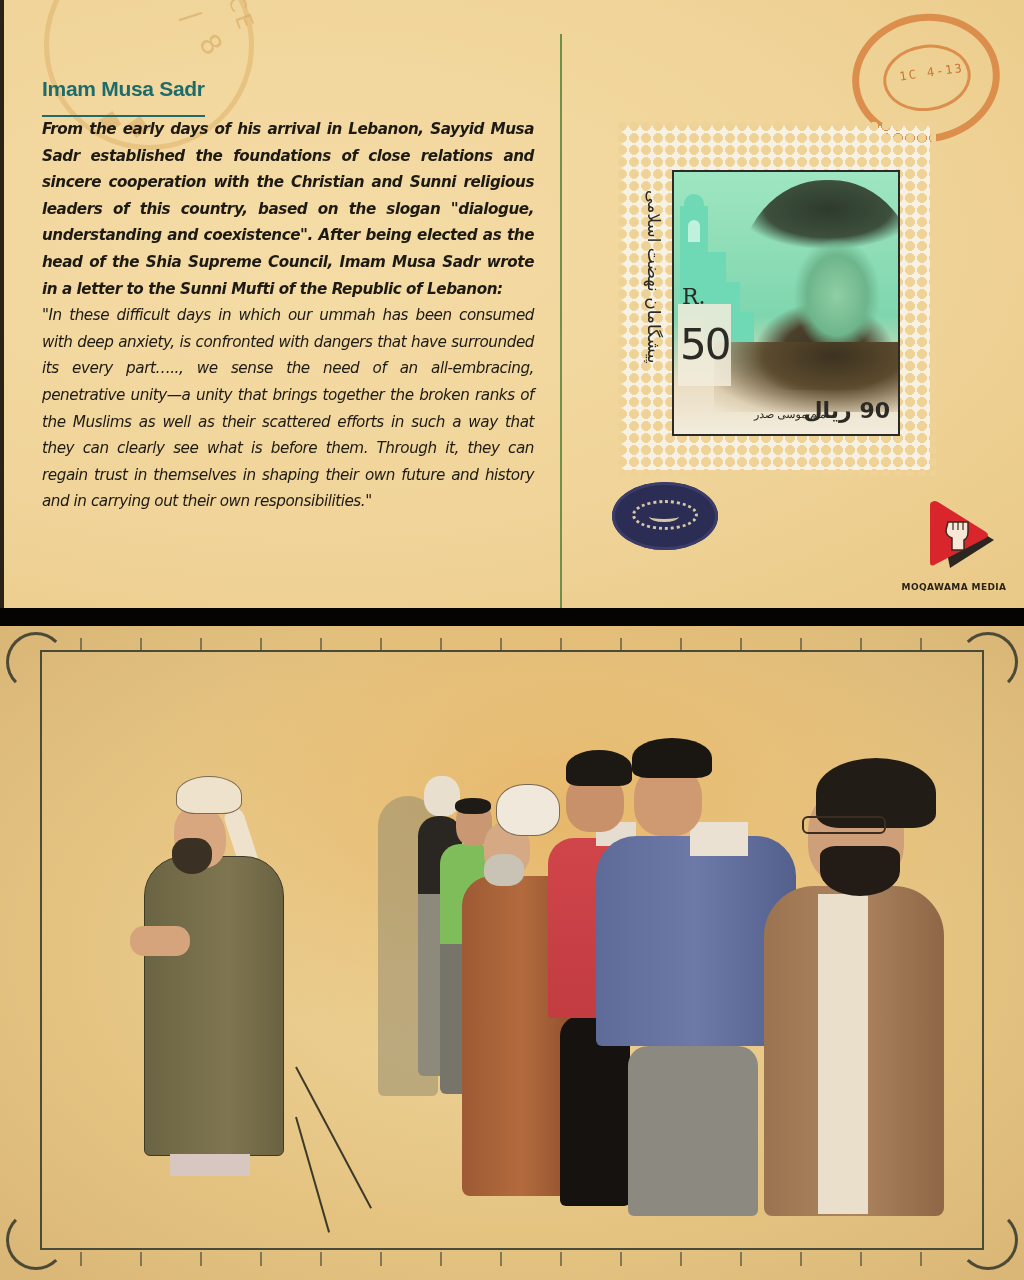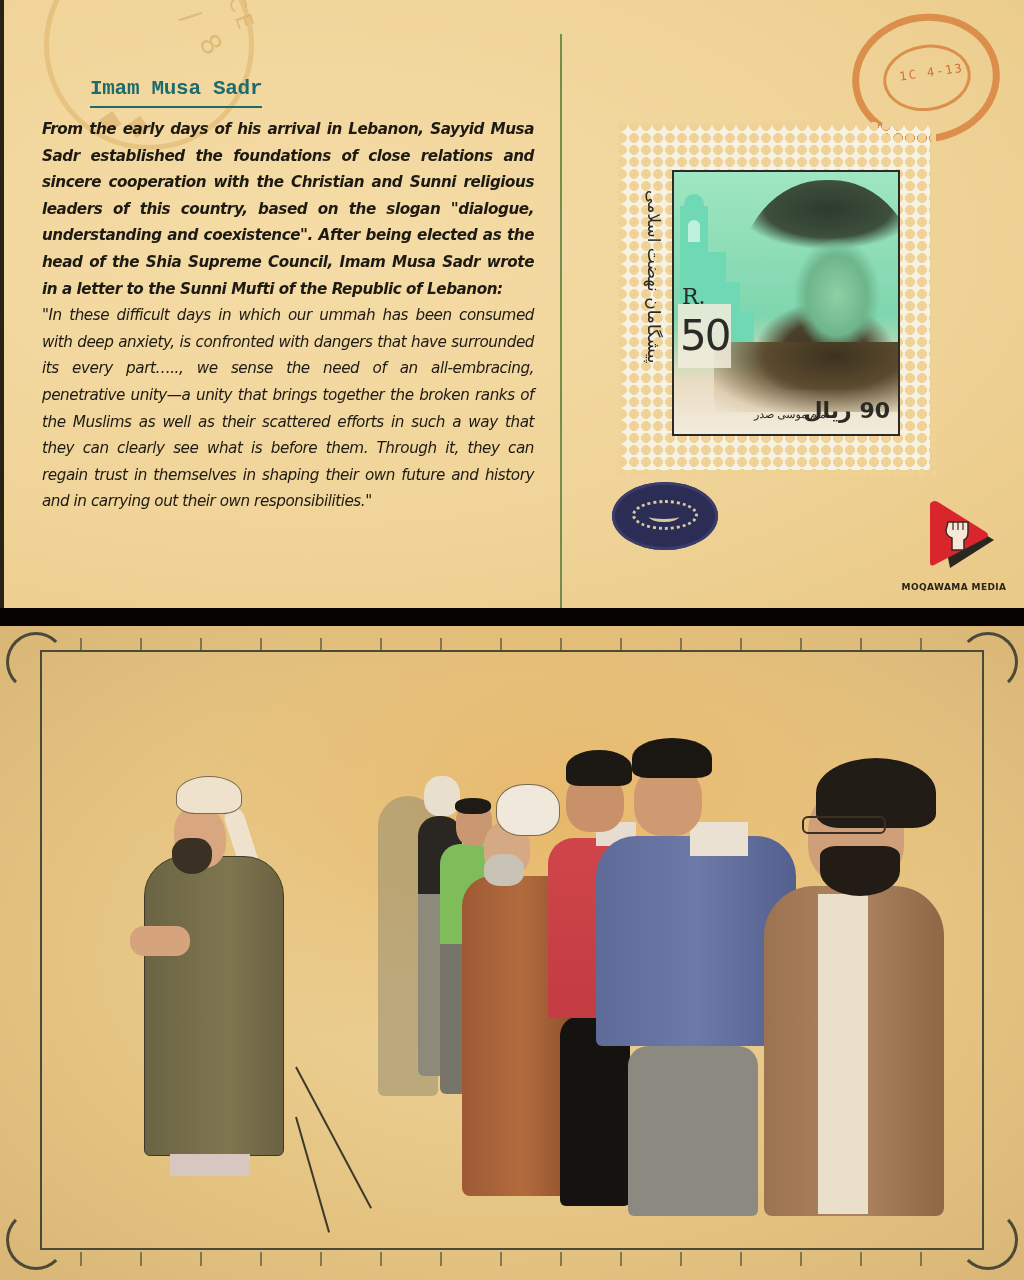--- a/index.html
+++ b/index.html
@@ -29,24 +29,23 @@
   .postmark-bg .pm-squares {
     position: absolute; left: 58px; top: 160px; width: 40px; height: 40px;
     background:
       linear-gradient(rgba(214,168,96,0.55),rgba(214,168,96,0.55)) 0 0/16px 16px no-repeat,
       linear-gradient(rgba(214,168,96,0.55),rgba(214,168,96,0.55)) 20px 20px/16px 16px no-repeat;
     transform: rotate(-35deg);
   }
 
   .title {
     position: absolute; left: 38px; top: 76px;
-    font-family: Liberation Mono, monospace; font-weight: bold; font-size: 21px;
-    color: #1e6b6b; border-bottom: 2px solid #1e6b6b; padding-bottom: 4px; line-height: 26px;
+    font-family: Liberation Sans, sans-serif; font-weight: bold; font-size: 21px;
+    color: #1e6b6b; border-bottom: 2px solid #1e6b6b; padding-bottom: 13px; line-height: 26px;
     letter-spacing: -0.3px;
-    margin-left: 48px;
   }
   .body-text {
     position: absolute; left: 38px; top: 116px; width: 492px;
     font-family: "DejaVu Sans", sans-serif; font-size: 15.2px; line-height: 26.6px;
     color: #1d1a14; text-align: justify; letter-spacing: -0.45px;
   }
   .body-text .intro { font-weight: bold; font-style: italic; }
   .body-text .quote { font-style: italic; font-weight: normal; }
 
   .divider {
@@ -106,21 +105,21 @@
     position: absolute; left: 40px; top: 170px; width: 200px; height: 70px;
     background: radial-gradient(ellipse at 60% 20%, #3c3220 0%, #5b4a2d 40%, rgba(170,140,90,0.2) 80%, transparent 100%);
   }
   .stamp-r {
     position: absolute; left: 8px; top: 112px; font-family: "DejaVu Serif", serif;
     font-size: 22px; color: #2b2a24;
   }
   .stamp-50 {
     position: absolute; left: 4px; top: 132px; font-family: "DejaVu Sans", sans-serif;
     font-size: 42px; color: #2b2a24; letter-spacing: -2px; background: rgba(243,236,220,0.85);
-    padding: 8px 2px; line-height: 48px; text-align: right;
+    padding: 17px 2px; line-height: 48px; text-align: right;
   }
   .stamp-name-ar {
     position: absolute; left: 80px; top: 236px; font-size: 11px; color: #2b2a24;
     font-family: Liberation Serif, serif; direction: rtl;
   }
   .stamp-val-ar {
     position: absolute; right: 8px; top: 226px; font-size: 22px; color: #2b2a24; font-weight: bold;
     direction: rtl; font-family: "DejaVu Sans", sans-serif;
   }
   .stamp-side-ar {

